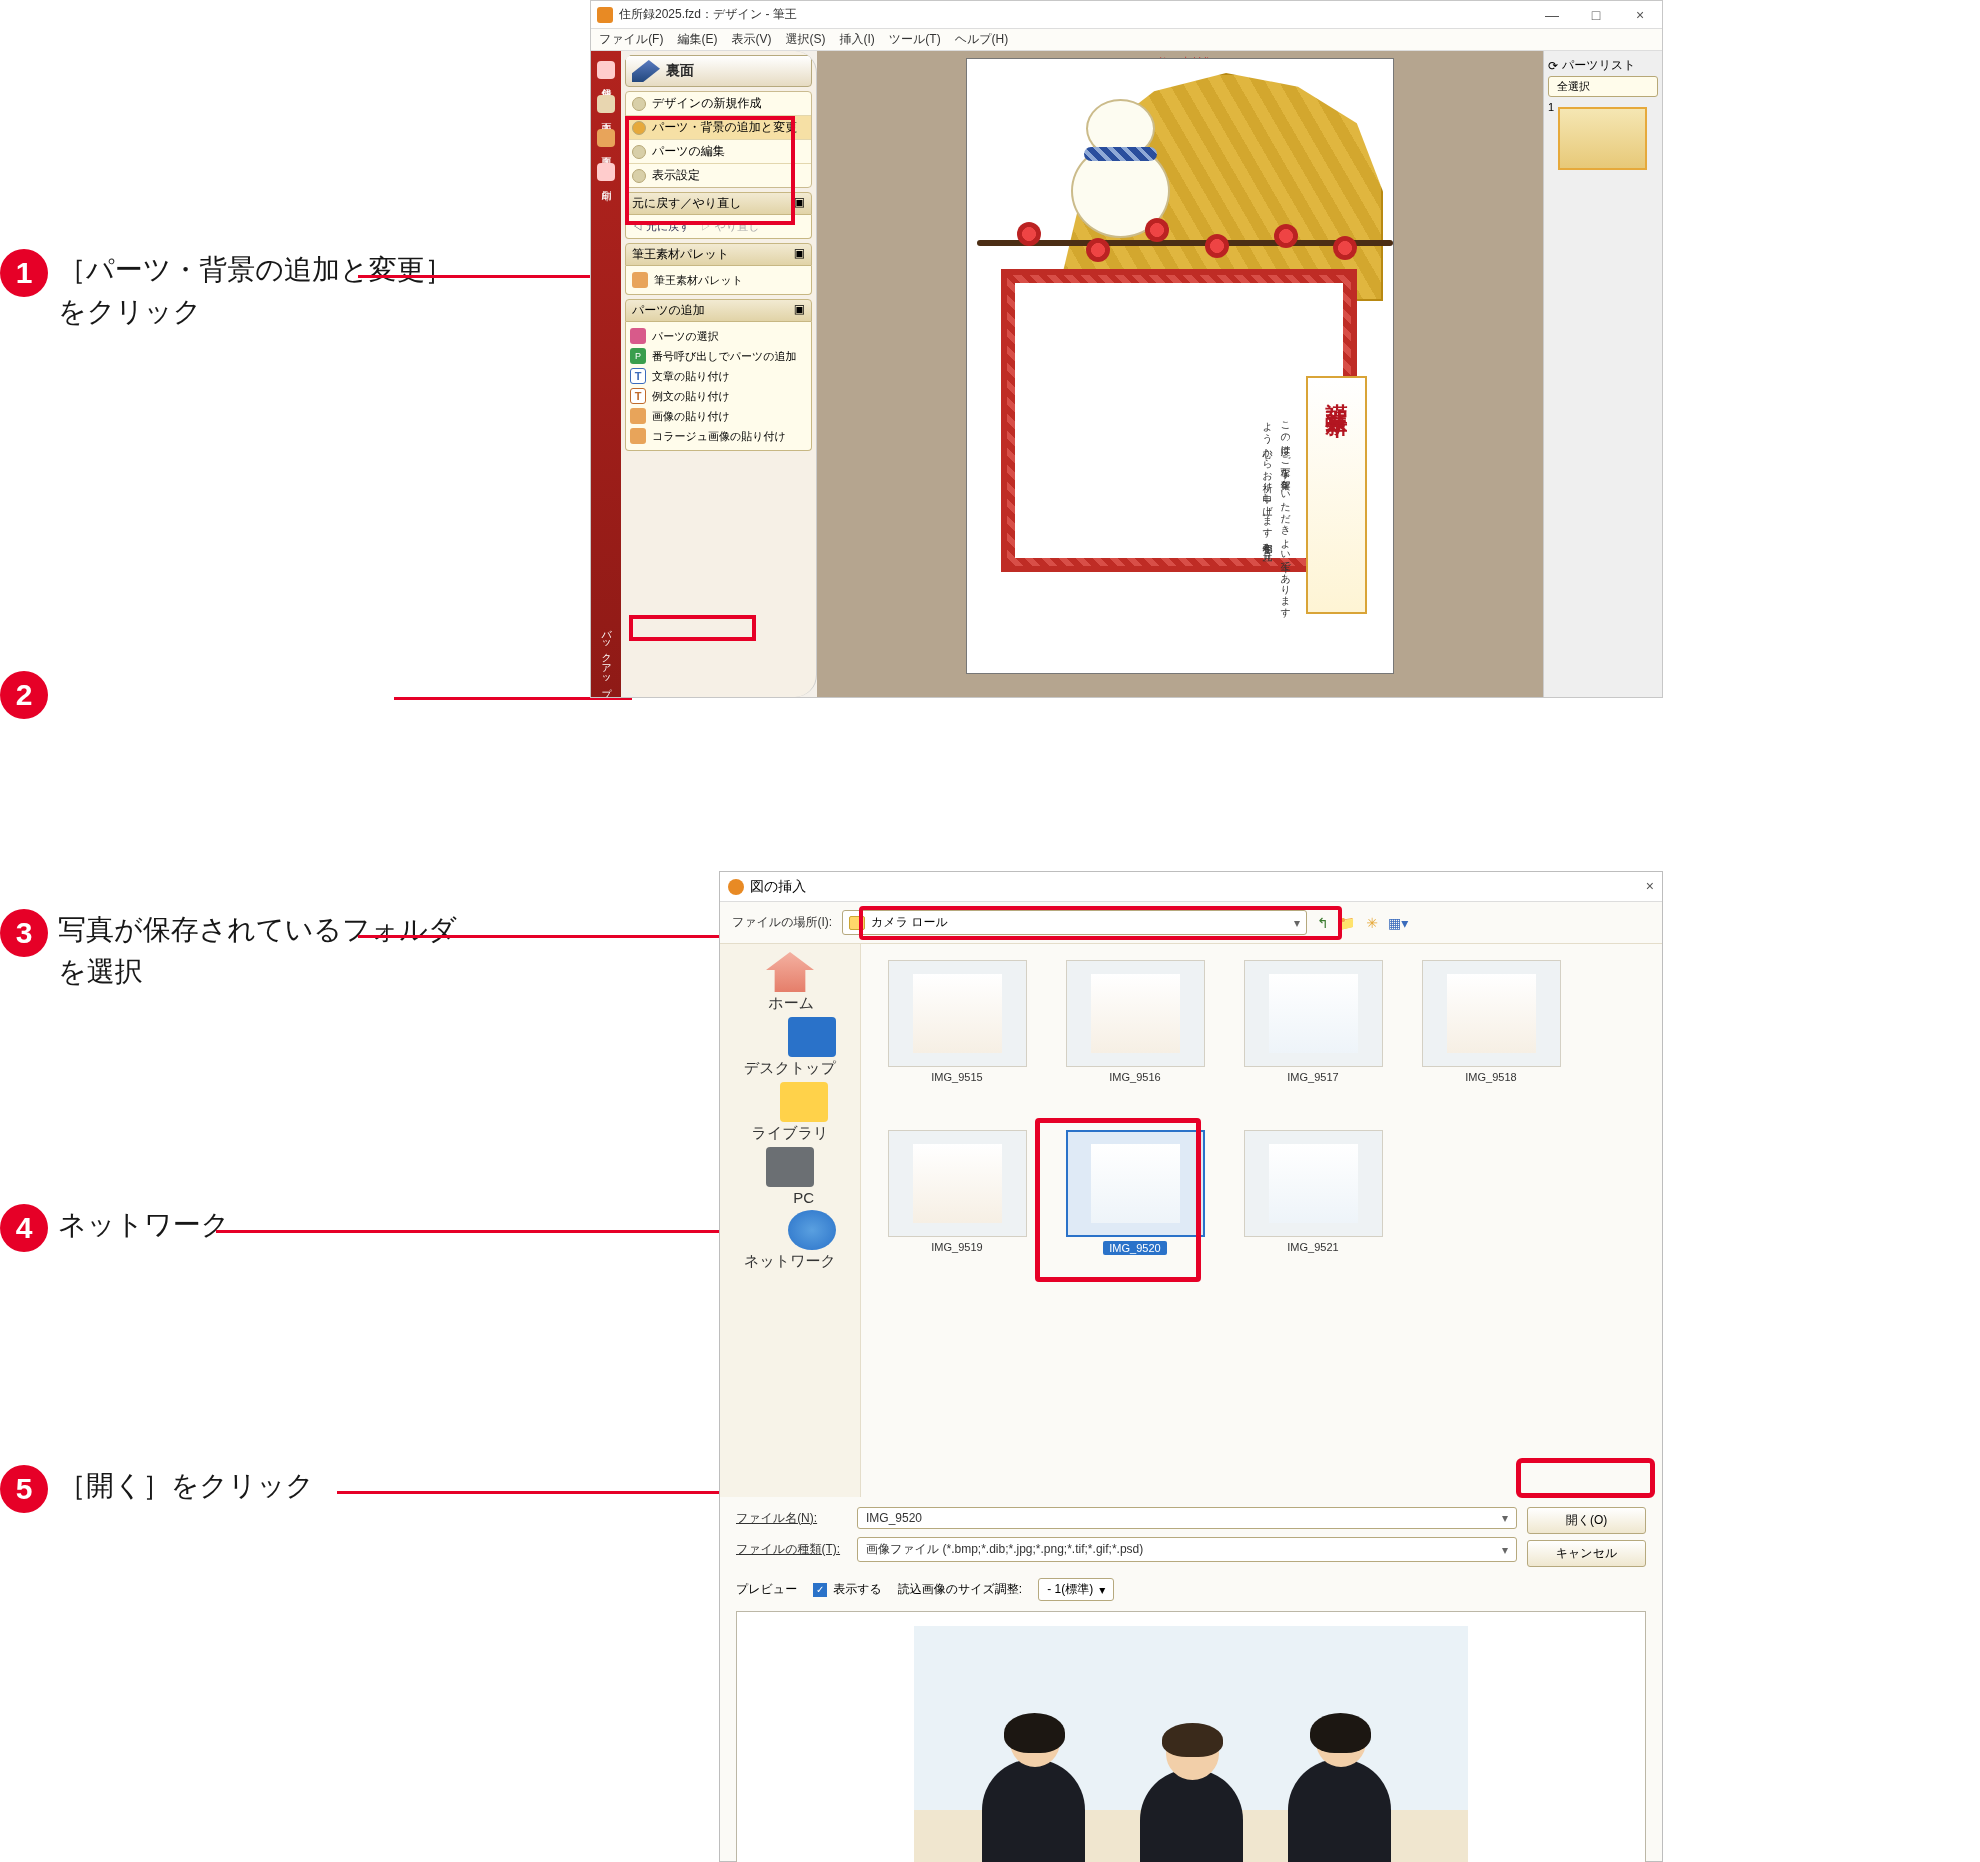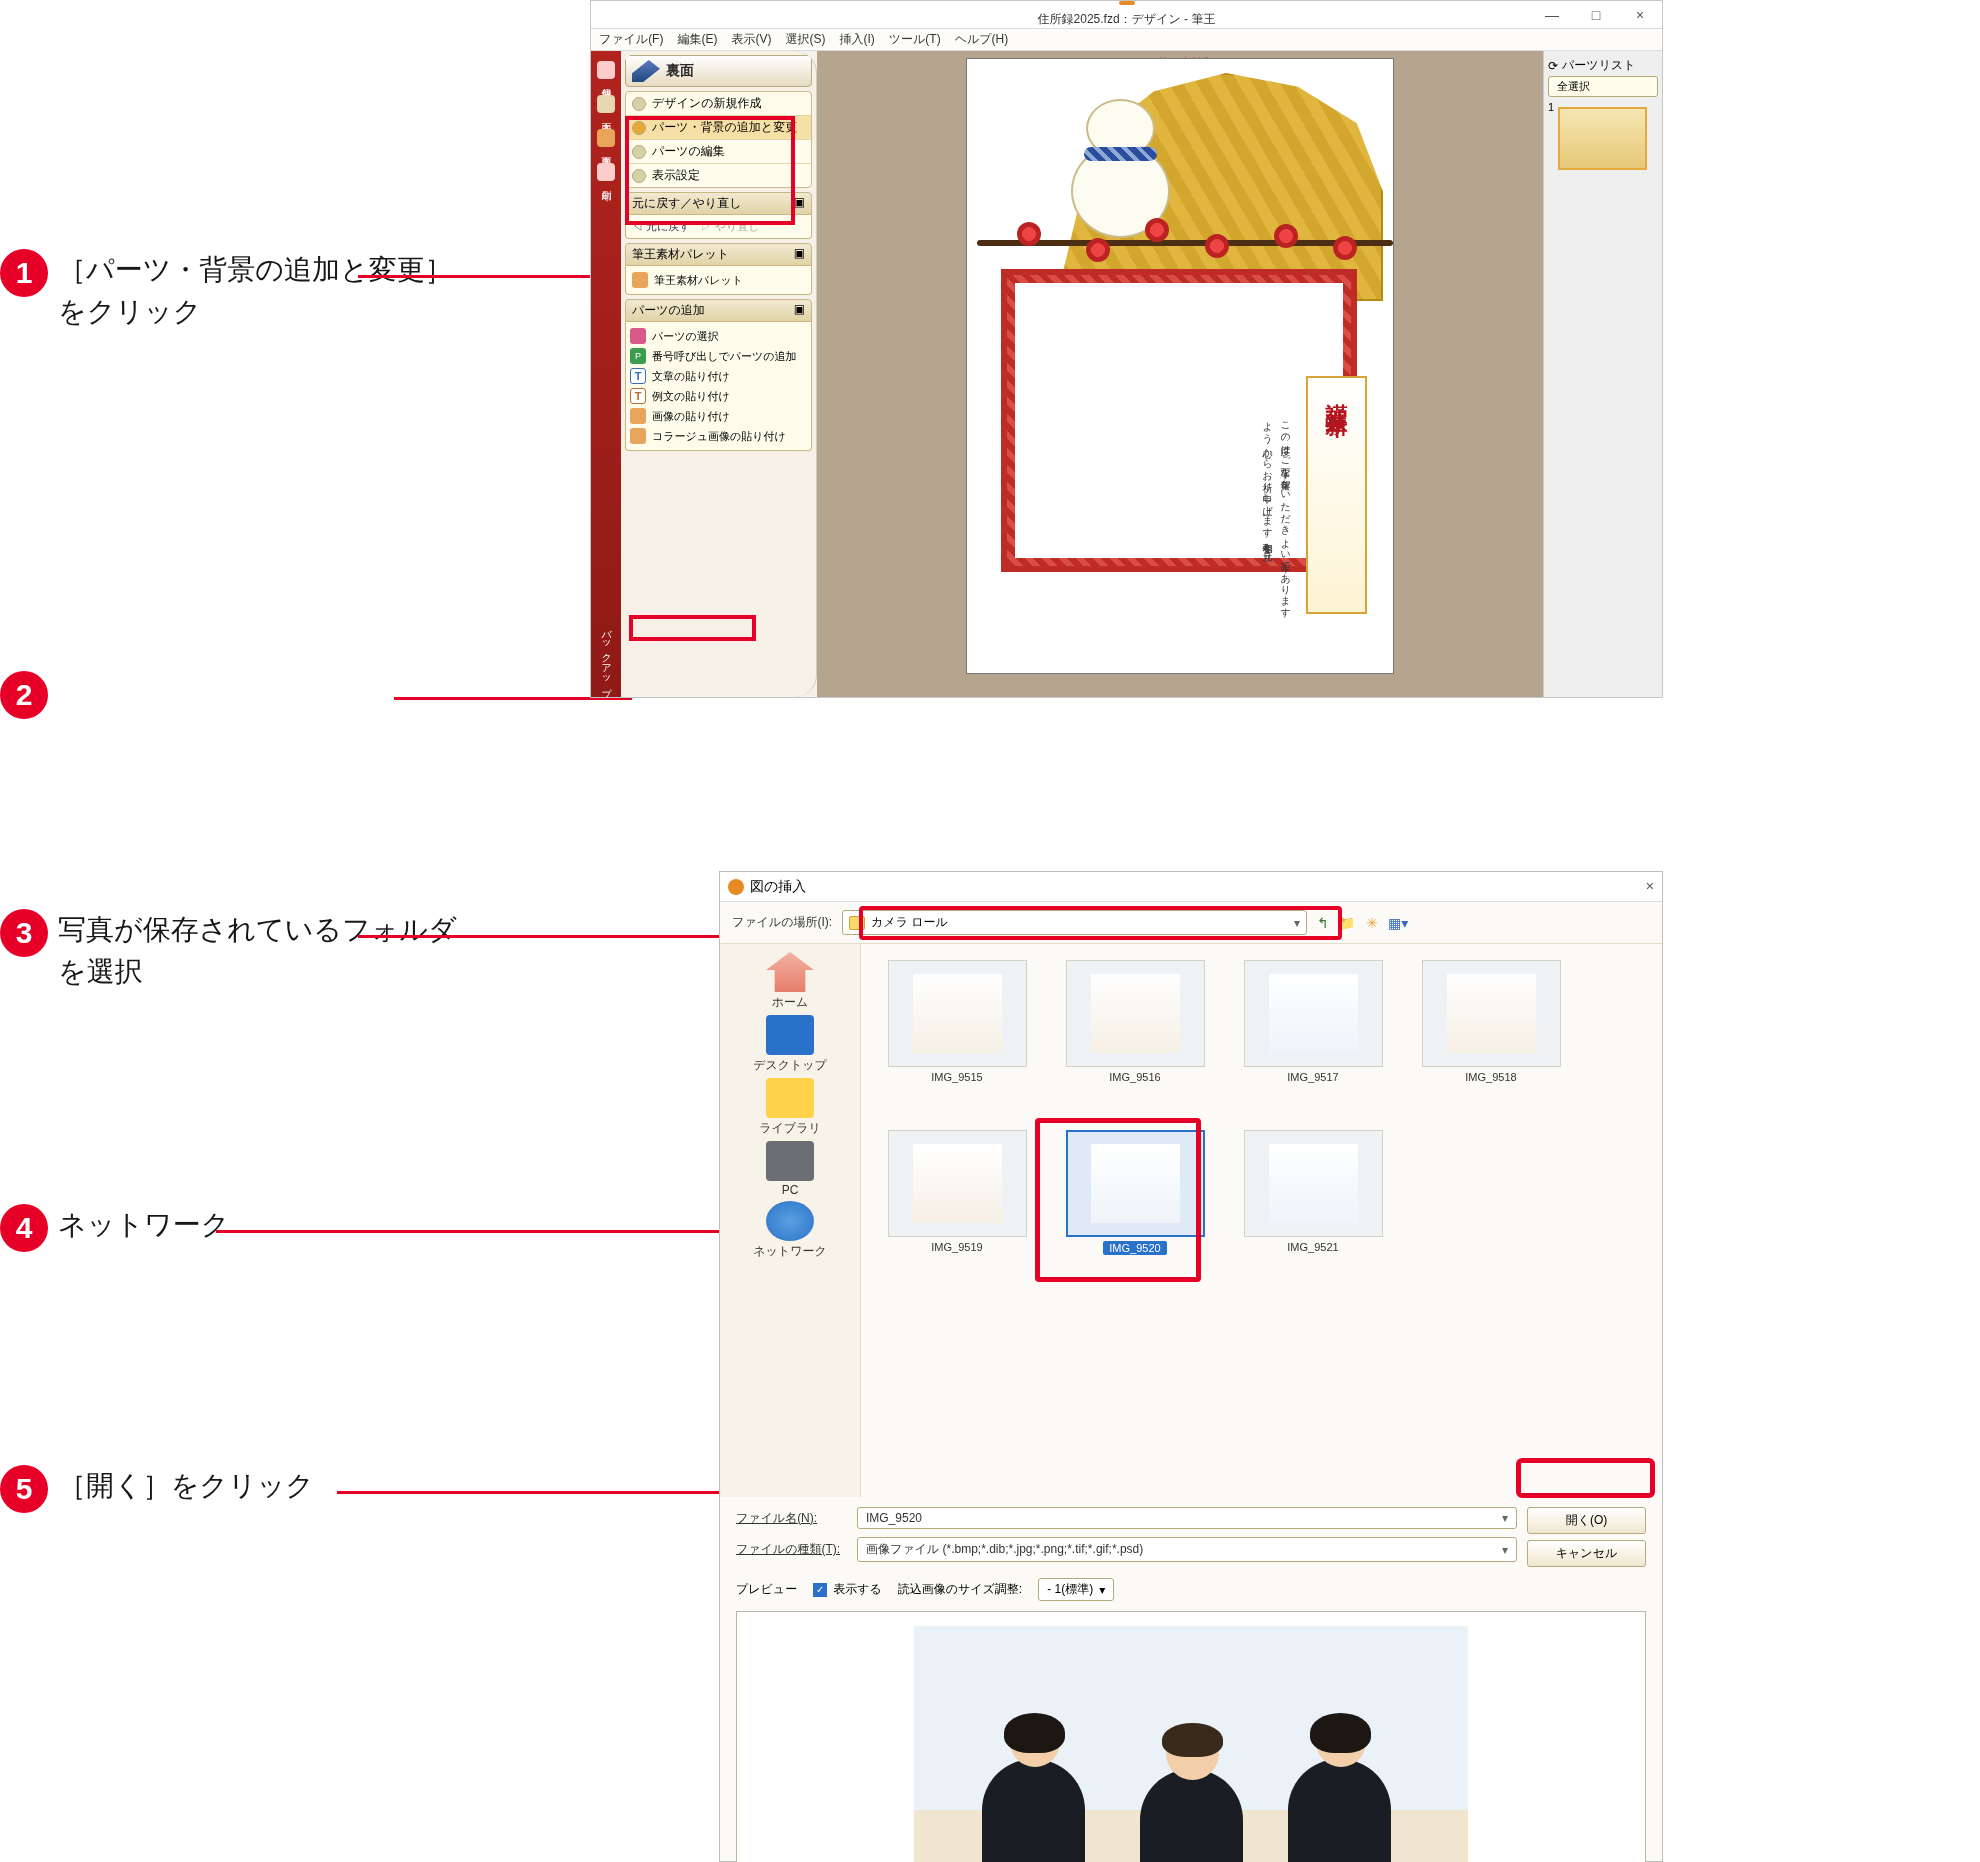--- a/index.html
+++ b/index.html
@@ -60,21 +60,20 @@
     overflow: hidden;
   }
   .titlebar {
     height: 28px;
     background: #fff;
     border-bottom: 1px solid #ddd;
     display: flex;
     align-items: center;
     padding: 0 6px;
     gap: 6px;
-    flex-direction: column;
   }
   .titlebar .app-icon {
     width: 16px; height: 16px;
     background: #e88a24;
     border-radius: 3px;
   }
   .titlebar .title-text { font-size: 12px; color: #333; }
   .win-btns {
     position: absolute; right: 0; top: 0; display: flex;
   }
@@ -248,21 +247,21 @@
   .loc-combo .fld{width:16px;height:14px;background:#ffd76a;border:1px solid #caa535;border-radius:2px;}
   .loc-combo .chev{margin-left:auto;color:#666;}
   .loc-tools{display:flex;gap:10px;font-size:14px;color:#3a7a2e;}
   .loc-highlight{position:absolute;border:4px solid #e60027;border-radius:4px;}
 
   .dlg-body{display:flex;height:554px;border-top:1px solid #e4ddca;}
   .sidebar{
     width:141px;background:#f7f3e8;border-right:1px solid #e4ddca;
     display:flex;flex-direction:column;align-items:center;gap:4px;padding:8px 0;
   }
-  .side-item{display:flex;flex-direction:column;align-items:center;gap:2px;font-size:12px;color:#333;}
+  .side-item{display:flex;flex-direction:column;align-items:flex-end;gap:2px;font-size:15px;color:#333;}
   .side-ico{width:48px;height:40px;border-radius:4px;}
   .side-ico.home{background:linear-gradient(#f4b1a1,#e57e6a);clip-path:polygon(50% 0,100% 45%,82% 45%,82% 100%,18% 100%,18% 45%,0 45%);}
   .side-ico.desk{background:#2a72c9;}
   .side-ico.lib{background:#ffd24a;}
   .side-ico.pc{background:#6b6f73;}
   .side-ico.net{background:radial-gradient(#5aa0e0,#2a72c9);border-radius:50%;}
 
   .file-grid{
     flex:1;padding:16px;display:grid;
     grid-template-columns:repeat(4,160px);

